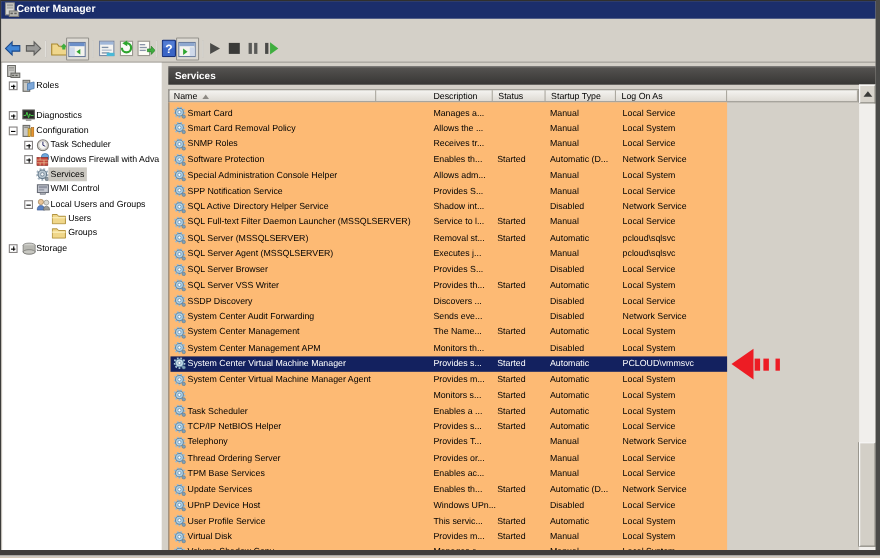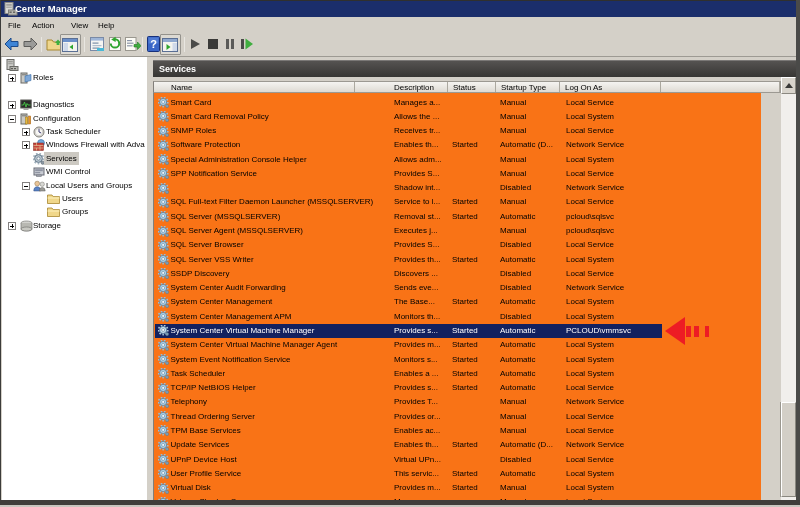--- a/index.html
+++ b/index.html
@@ -28,21 +28,21 @@
 .tr .tx{position:absolute;top:0}
 .eb{position:absolute;top:3px;width:8px;height:8px;background:#fff;border:1px solid #848180;font-size:0}
 .eb i{position:absolute;left:1px;top:3px;width:4px;height:1px;background:#000}
 .eb b{position:absolute;left:2.5px;top:1.5px;width:1px;height:4px;background:#000}
 .ti{position:absolute;top:1px}
 
 #svbar{left:153px;top:60px;width:643px;height:17px;background:linear-gradient(#555351,#373634);color:#fff;font-weight:bold;font-size:9px;line-height:17px;border-top:1px solid #7a7876}
 #svbar span{margin-left:6px}
 #hdr{left:153px;top:81px;width:628px;height:12px;background:linear-gradient(#f5f4f1,#dedad3);border:1px solid #9c9992;border-left:1px solid #827f7a;font-size:8px;color:#000}
 .hc{position:absolute;top:0;height:10px;line-height:11px;border-right:1px solid #aba89f;padding-left:4px}
-#list{left:153px;top:93px;width:608px;height:407px;background:#f97316;border-left:1px solid #827f7a;overflow:hidden;font-size:8px;color:#000}
+#list{left:153px;top:93px;width:508px;height:407px;background:#fdba74;border-left:1px solid #827f7a;overflow:hidden;font-size:8px;color:#000}
 .row{position:absolute;left:1px;width:626px;height:14.28px;line-height:14.28px;white-space:nowrap}
 .row span{position:absolute;top:0}
 .gi{position:absolute;left:3px;top:1.5px}
 .cn{left:15.5px}.cd{left:239px}.cs{left:297px}.ct{left:345px}.cl{left:411px}
 .hl{background:#13215f;color:#fff;width:507px}
 
 #sbar{left:781px;top:77px;width:15px;height:423px;background:#f1efec}
 #sbtn{position:absolute;left:0;top:0;width:15px;height:17px;background:#d8d4cc;border:1px solid #fff;border-right-color:#8a8880;border-bottom-color:#8a8880}
 #sbtn i{position:absolute;left:3px;top:5px;width:0;height:0;border-left:4px solid transparent;border-right:4px solid transparent;border-bottom:5px solid #3a3a38}
 #sthumb{position:absolute;left:0;top:325px;width:15px;height:95px;background:#d3cfc7;border:1px solid #fff;border-right-color:#8a8880;border-bottom-color:#8a8880;box-shadow:-1px 0 0 #9a978f}
@@ -55,26 +55,20 @@
       <svg style="position:absolute;left:3px;top:1px" width="14" height="14" viewBox="0 0 14 14">
         <rect x="1" y="0.5" width="8" height="11" fill="#d8d8d4" stroke="#8a8a86"></rect>
         <rect x="2.2" y="1.8" width="5.6" height="2" fill="#a0a09c"></rect>
         <rect x="2.2" y="4.6" width="5.6" height="1.2" fill="#a0a09c"></rect>
         <rect x="4.5" y="8" width="8.5" height="5" fill="#b8b8b2" stroke="#80807a"></rect>
         <rect x="5.5" y="9.5" width="2.2" height="1.4" fill="#60605c"></rect>
         <rect x="9" y="9.5" width="2.2" height="1.4" fill="#60605c"></rect>
       </svg>
       <span>Center Manager</span>
     </div>
-<div class="ab" id="menu">
-<span style="left:7px">File</span>
-      <span style="left:31px">Action</span>
-      <span style="left:70px">View</span>
-      <span style="left:97px">Help</span>
-</div>
 <div class="ab" id="tbar">
 <svg class="tico" style="left:3px" width="16" height="16" viewBox="0 0 16 16">
         <path d="M7 2 L1 8 L7 14 L7 10.5 L14 10.5 L14 5.5 L7 5.5 Z" fill="#3f85d6" stroke="#1c4a8a" stroke-width="1"></path>
       </svg>
 <svg class="tico" style="left:21px" width="16" height="16" viewBox="0 0 16 16">
         <path d="M9 2 L15 8 L9 14 L9 10.5 L2 10.5 L2 5.5 L9 5.5 Z" fill="#9a9a98" stroke="#5c5c5a" stroke-width="1"></path>
       </svg>
 <div class="sep" style="left:40px"></div>
 <svg class="tico" style="left:45px" width="16" height="16" viewBox="0 0 16 16">
         <path d="M1 4 L6 4 L7.5 6 L15 6 L15 14 L1 14 Z" fill="#efd68c" stroke="#a8872e" stroke-width="1"></path>
@@ -261,21 +255,21 @@
         <svg class="ti" style="left:18px" width="13" height="12" viewBox="0 0 13 12">
           <ellipse cx="6.5" cy="3" rx="5.5" ry="2" fill="#d2d2ce" stroke="#6a6a66" stroke-width="0.6"></ellipse>
           <path d="M1 3 L1 9 A5.5 2 0 0 0 12 9 L12 3" fill="#b8b8b2" stroke="#6a6a66" stroke-width="0.6"></path>
           <ellipse cx="6.5" cy="9" rx="5.5" ry="2" fill="#c8c8c2" stroke="#6a6a66" stroke-width="0.6"></ellipse>
         </svg>
         <span class="tx" style="left:31px">Storage</span>
       </div>
 </div>
 <div class="ab" id="svbar"><span>Services</span></div>
 <div class="ab" id="hdr">
-<span class="hc" style="left:13px;width:188px">Name</span>
+<span class="hc" style="left:0;width:188px">Name</span>
 <span class="hc" style="left:236px;width:58px">Description</span>
 <span class="hc" style="left:295px;width:47px">Status</span>
 <span class="hc" style="left:343px;width:63px">Startup Type</span>
 <span class="hc" style="left:407px;width:100px">Log On As</span>
 <span class="hc" style="left:508px;width:118px">&nbsp;</span>
 <i style="position:absolute;left:30px;top:4px;width:0;height:0;border-left:3.5px solid transparent;border-right:3.5px solid transparent;border-bottom:4px solid #8d8a84"></i>
 </div>
 <div class="ab" id="list">
 <div class="row" style="top:2.50px">
         <svg class="gi" width="11" height="11" viewBox="0 0 12 12">
@@ -355,20 +349,21 @@
         <span class="ct">Manual</span>
         <span class="cl">Local Service</span>
       </div>
 <div class="row" style="top:88.18px">
         <svg class="gi" width="11" height="11" viewBox="0 0 12 12">
           <circle cx="5.6" cy="5.4" r="5" fill="none" stroke="#9dbdd4" stroke-width="1.9" stroke-dasharray="1.7 1.7"></circle>
           <circle cx="5.6" cy="5.4" r="3.9" fill="#aed0e4" stroke="#5e86a6" stroke-width="1"></circle>
           <circle cx="5.6" cy="5.4" r="1.6" fill="#ffffff" stroke="#5e86a6" stroke-width="0.7"></circle>
           <circle cx="9.9" cy="9.9" r="1.7" fill="#7fa0b8" stroke="#54748c" stroke-width="0.5"></circle>
         </svg>
+        <span class="cn">SQL Active Directory Helper Service</span>
         <span class="cd">Shadow int...</span>
         <span class="cs"></span>
         <span class="ct">Disabled</span>
         <span class="cl">Network Service</span>
       </div>
 <div class="row" style="top:102.46px">
         <svg class="gi" width="11" height="11" viewBox="0 0 12 12">
           <circle cx="5.6" cy="5.4" r="5" fill="none" stroke="#9dbdd4" stroke-width="1.9" stroke-dasharray="1.7 1.7"></circle>
           <circle cx="5.6" cy="5.4" r="3.9" fill="#aed0e4" stroke="#5e86a6" stroke-width="1"></circle>
           <circle cx="5.6" cy="5.4" r="1.6" fill="#ffffff" stroke="#5e86a6" stroke-width="0.7"></circle>
@@ -459,21 +454,21 @@
         <span class="cl">Network Service</span>
       </div>
 <div class="row" style="top:202.42px">
         <svg class="gi" width="11" height="11" viewBox="0 0 12 12">
           <circle cx="5.6" cy="5.4" r="5" fill="none" stroke="#9dbdd4" stroke-width="1.9" stroke-dasharray="1.7 1.7"></circle>
           <circle cx="5.6" cy="5.4" r="3.9" fill="#aed0e4" stroke="#5e86a6" stroke-width="1"></circle>
           <circle cx="5.6" cy="5.4" r="1.6" fill="#ffffff" stroke="#5e86a6" stroke-width="0.7"></circle>
           <circle cx="9.9" cy="9.9" r="1.7" fill="#7fa0b8" stroke="#54748c" stroke-width="0.5"></circle>
         </svg>
         <span class="cn">System Center Management</span>
-        <span class="cd">The Base...</span>
+        <span class="cd">The Name...</span>
         <span class="cs">Started</span>
         <span class="ct">Automatic</span>
         <span class="cl">Local System</span>
       </div>
 <div class="row" style="top:216.70px">
         <svg class="gi" width="11" height="11" viewBox="0 0 12 12">
           <circle cx="5.6" cy="5.4" r="5" fill="none" stroke="#9dbdd4" stroke-width="1.9" stroke-dasharray="1.7 1.7"></circle>
           <circle cx="5.6" cy="5.4" r="3.9" fill="#aed0e4" stroke="#5e86a6" stroke-width="1"></circle>
           <circle cx="5.6" cy="5.4" r="1.6" fill="#ffffff" stroke="#5e86a6" stroke-width="0.7"></circle>
           <circle cx="9.9" cy="9.9" r="1.7" fill="#7fa0b8" stroke="#54748c" stroke-width="0.5"></circle>
@@ -510,21 +505,20 @@
         <span class="ct">Automatic</span>
         <span class="cl">Local System</span>
       </div>
 <div class="row" style="top:259.54px">
         <svg class="gi" width="11" height="11" viewBox="0 0 12 12">
           <circle cx="5.6" cy="5.4" r="5" fill="none" stroke="#9dbdd4" stroke-width="1.9" stroke-dasharray="1.7 1.7"></circle>
           <circle cx="5.6" cy="5.4" r="3.9" fill="#aed0e4" stroke="#5e86a6" stroke-width="1"></circle>
           <circle cx="5.6" cy="5.4" r="1.6" fill="#ffffff" stroke="#5e86a6" stroke-width="0.7"></circle>
           <circle cx="9.9" cy="9.9" r="1.7" fill="#7fa0b8" stroke="#54748c" stroke-width="0.5"></circle>
         </svg>
-        <span class="cn">System Event Notification Service</span>
         <span class="cd">Monitors s...</span>
         <span class="cs">Started</span>
         <span class="ct">Automatic</span>
         <span class="cl">Local System</span>
       </div>
 <div class="row" style="top:273.82px">
         <svg class="gi" width="11" height="11" viewBox="0 0 12 12">
           <circle cx="5.6" cy="5.4" r="5" fill="none" stroke="#9dbdd4" stroke-width="1.9" stroke-dasharray="1.7 1.7"></circle>
           <circle cx="5.6" cy="5.4" r="3.9" fill="#aed0e4" stroke="#5e86a6" stroke-width="1"></circle>
           <circle cx="5.6" cy="5.4" r="1.6" fill="#ffffff" stroke="#5e86a6" stroke-width="0.7"></circle>
@@ -602,21 +596,21 @@
         <span class="cl">Network Service</span>
       </div>
 <div class="row" style="top:359.50px">
         <svg class="gi" width="11" height="11" viewBox="0 0 12 12">
           <circle cx="5.6" cy="5.4" r="5" fill="none" stroke="#9dbdd4" stroke-width="1.9" stroke-dasharray="1.7 1.7"></circle>
           <circle cx="5.6" cy="5.4" r="3.9" fill="#aed0e4" stroke="#5e86a6" stroke-width="1"></circle>
           <circle cx="5.6" cy="5.4" r="1.6" fill="#ffffff" stroke="#5e86a6" stroke-width="0.7"></circle>
           <circle cx="9.9" cy="9.9" r="1.7" fill="#7fa0b8" stroke="#54748c" stroke-width="0.5"></circle>
         </svg>
         <span class="cn">UPnP Device Host</span>
-        <span class="cd">Virtual UPn...</span>
+        <span class="cd">Windows UPn...</span>
         <span class="cs"></span>
         <span class="ct">Disabled</span>
         <span class="cl">Local Service</span>
       </div>
 <div class="row" style="top:373.78px">
         <svg class="gi" width="11" height="11" viewBox="0 0 12 12">
           <circle cx="5.6" cy="5.4" r="5" fill="none" stroke="#9dbdd4" stroke-width="1.9" stroke-dasharray="1.7 1.7"></circle>
           <circle cx="5.6" cy="5.4" r="3.9" fill="#aed0e4" stroke="#5e86a6" stroke-width="1"></circle>
           <circle cx="5.6" cy="5.4" r="1.6" fill="#ffffff" stroke="#5e86a6" stroke-width="0.7"></circle>
           <circle cx="9.9" cy="9.9" r="1.7" fill="#7fa0b8" stroke="#54748c" stroke-width="0.5"></circle>

